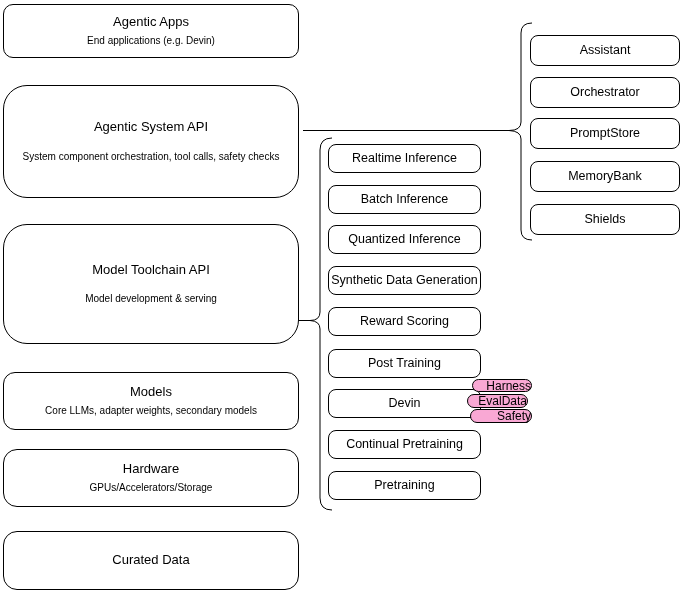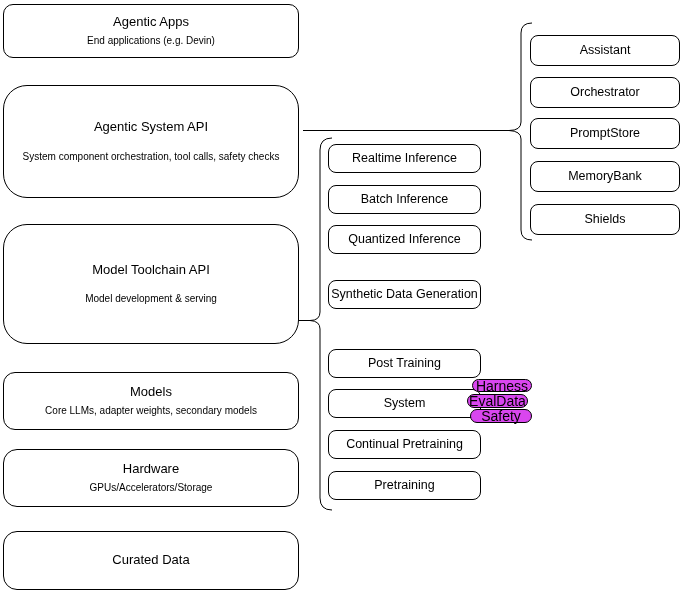--- a/index.html
+++ b/index.html
@@ -39,34 +39,34 @@
   .l1 { top: 85px;  height: 113px; border-radius: 24px; }
   .l2 { top: 224px; height: 120px; border-radius: 24px; }
   .l3 { top: 372px; height: 58px;  border-radius: 12px; }
   .l4 { top: 449px; height: 58px;  border-radius: 14px; }
   .l5 { top: 531px; height: 59px;  border-radius: 14px; }
   .l1 .subtitle, .l2 .subtitle { margin-top: 16px; }
 
   
   .mbox { left: 328px; width: 153px; height: 29px; border-radius: 8px; }
   .m0 { top: 144px; } .m1 { top: 185px; } .m2 { top: 225px; }
-  .m3 { top: 280px; } .m4 { top: 307px; } .m5 { top: 349px; }
+  .m3 { top: 266px; } .m4 { top: 307px; } .m5 { top: 349px; }
   .m6 { top: 389px; } .m7 { top: 430px; } .m8 { top: 471px; }
 
   
   .pill {
     position: absolute;
     box-sizing: border-box;
-    background: #d946ef;
+    background: #f9a8d4;
     border: 1px solid #000000;
     border-radius: 8px;
     display: flex;
     align-items: center;
-    justify-content: center;
-    font-size: 14px;
+    justify-content: flex-end;
+    font-size: 12px;
     line-height: 1;
   }
   .p0 { left: 472px; top: 379px; width: 60px; height: 13px; }
   .p1 { left: 467px; top: 394px; width: 61px; height: 14px; }
   .p2 { left: 470px; top: 409px; width: 62px; height: 14px; }
 
   
   .rbox { left: 530px; width: 150px; height: 31px; border-radius: 8px; }
   .r0 { top: 35px; text-align: center; } .r1 { top: 77px; } .r2 { top: 118px; }
   .r3 { top: 161px; } .r4 { top: 204px; }
@@ -116,25 +116,28 @@
   </div>
   <div class="box mbox m1">
     <div class="label">Batch Inference</div>
   </div>
   <div class="box mbox m2">
     <div class="label">Quantized Inference</div>
   </div>
   <div class="box mbox m3">
     <div class="label">Synthetic Data Generation</div>
   </div>
+  <div class="box mbox m4">
+    <div class="label">Reward Scoring</div>
+  </div>
   <div class="box mbox m5">
     <div class="label">Post Training</div>
   </div>
   <div class="box mbox m6">
-    <div class="label">System</div>
+    <div class="label">Devin</div>
   </div>
   <div class="box mbox m7">
     <div class="label">Continual Pretraining</div>
   </div>
   <div class="box mbox m8">
     <div class="label">Pretraining</div>
   </div>
 
   <div class="pill p0">
     <span>Harness</span>

